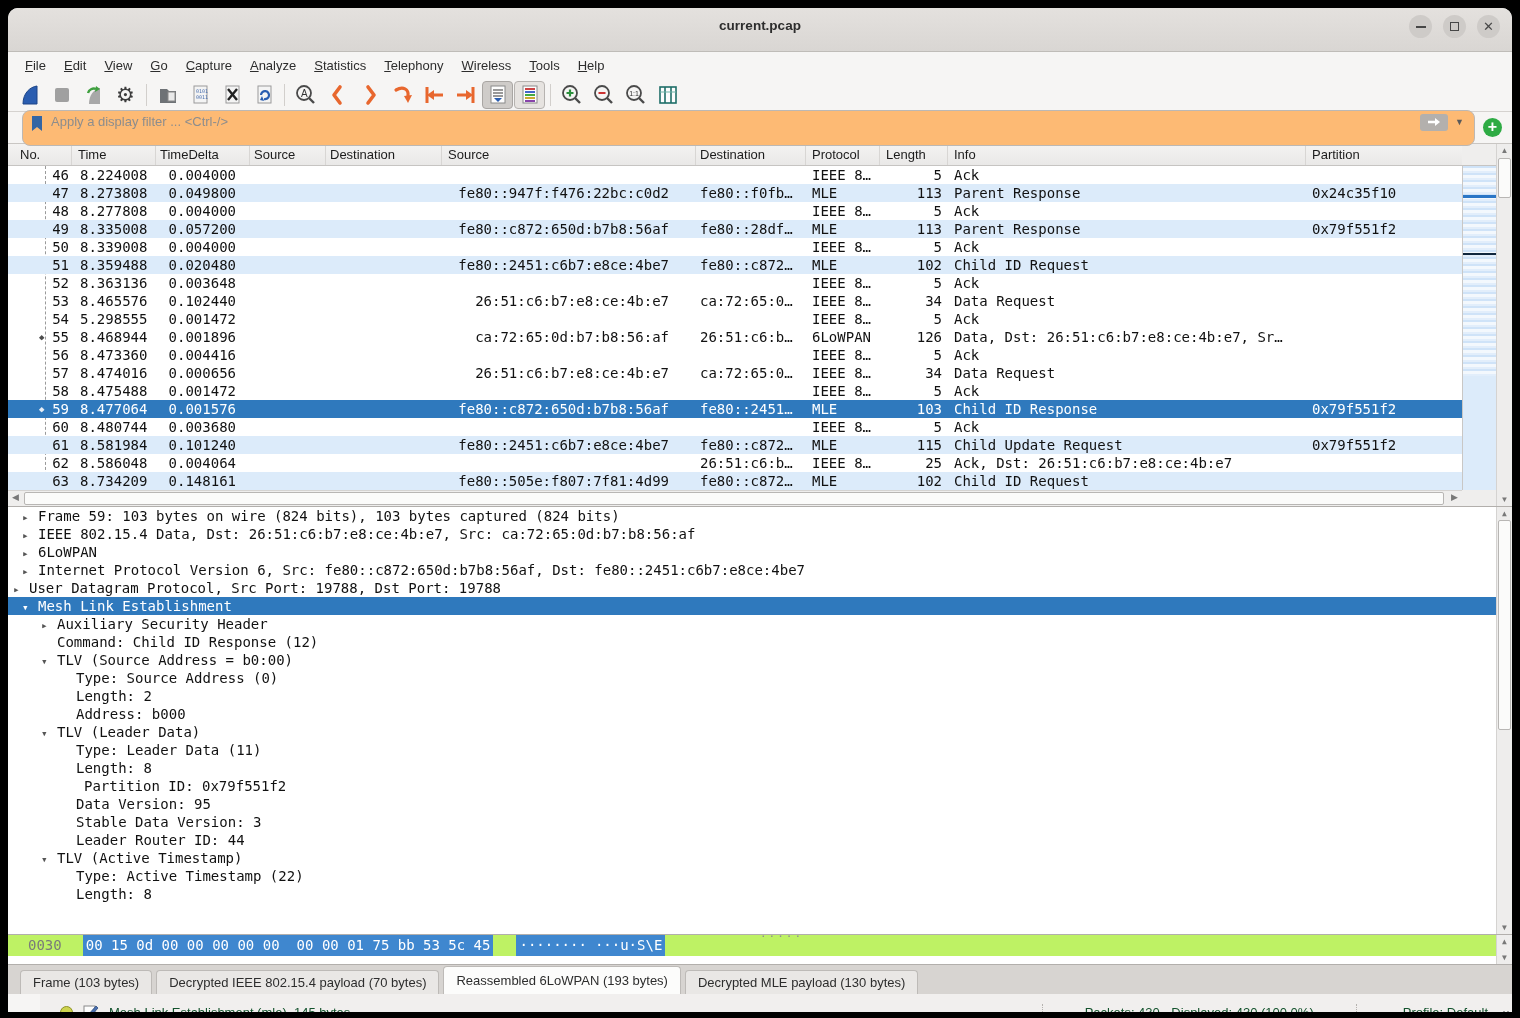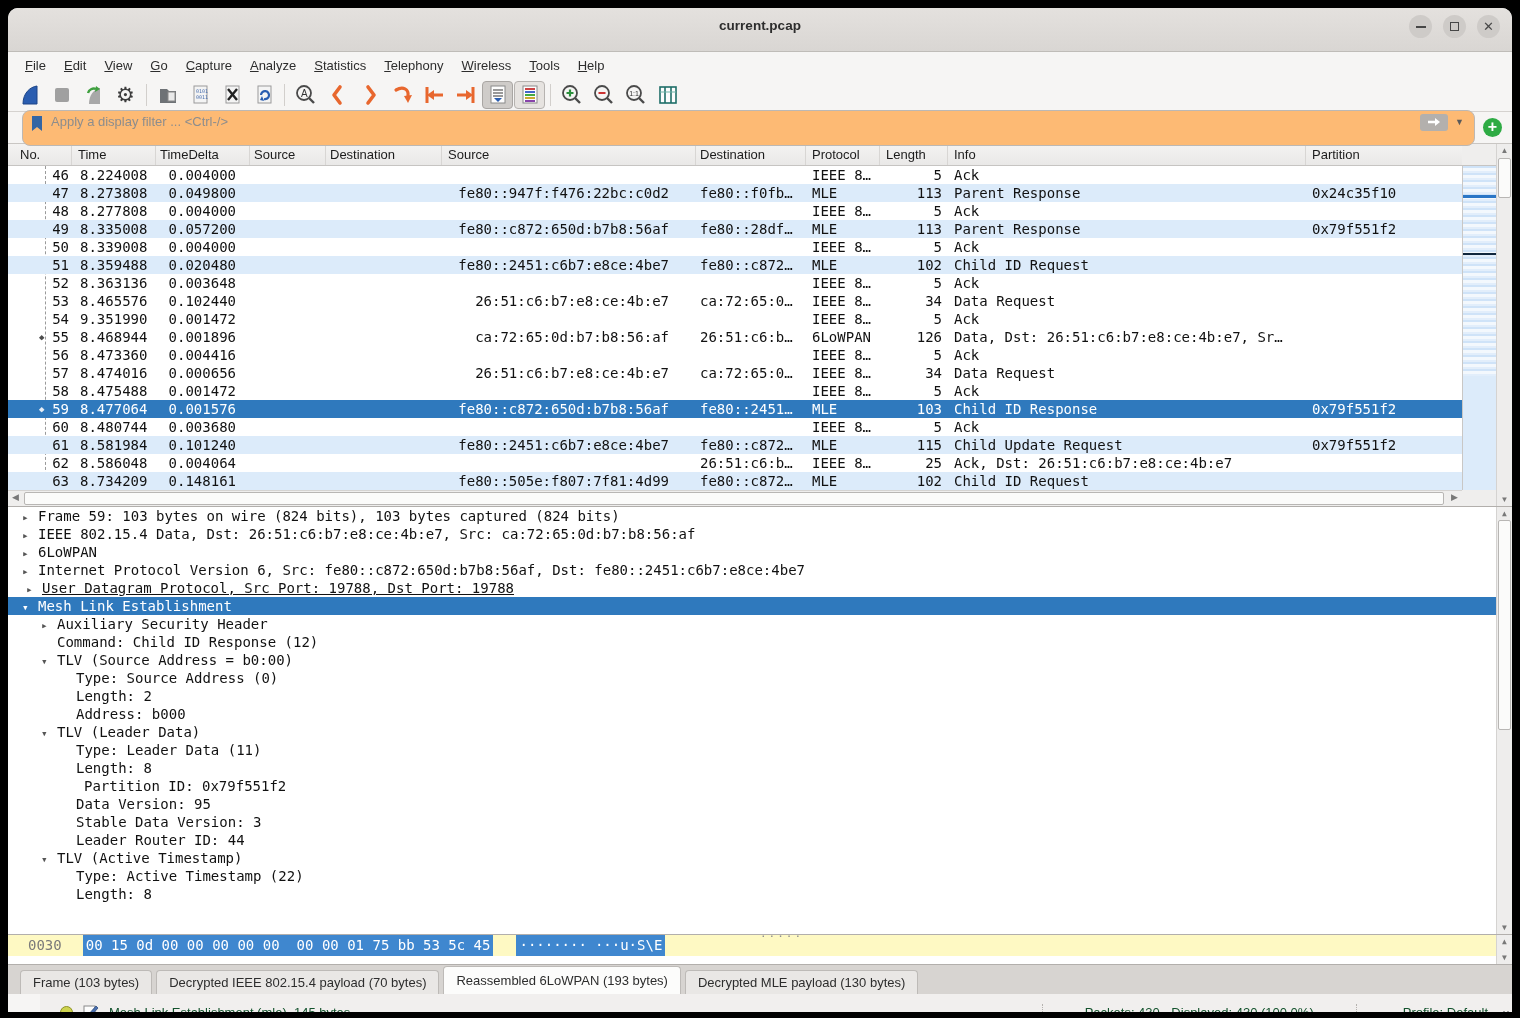--- a/index.html
+++ b/index.html
@@ -117,21 +117,21 @@
   .dscroll { position:absolute; right:0; top:0; bottom:0; width:16px; background:#eeedec;
              border-left:1px solid #d5d3d1; }
   .dthumb { position:absolute; left:1px; right:1px; top:13px; height:210px; background:#fbfbfa;
             border:1px solid #b8b6b4; border-radius:2px; }
 
   
   .hex-pane { height:30px; border-top:1px solid #b2afac; background:#fff; position:relative;
               font-family:"DejaVu Sans Mono",monospace; font-size:14px; }
   .split-dots { position:absolute; top:-5px; left:50%; color:#8f8f8f; font-size:11px;
                 letter-spacing:2px; }
-  .hexline { height:21px; line-height:21px; background:#fef9c3; margin-right:16px;
+  .hexline { height:21px; line-height:21px; background:#bef264; margin-right:16px;
              display:flex; align-items:center; padding-left:20px; white-space:pre; }
   .hexoffset { color:#7a7a7a; margin-right:21px; }
   .hexsel { background:#3f87cf; color:#fff; display:inline-flex; padding:0 3px; }
   .hexsel .g2 { margin-left:17px; }
   .asciisel { margin-left:23px; }
   .asciisel .g2 { margin-left:8px; }
   .hxscroll { position:absolute; right:0; top:0; bottom:0; width:16px; background:#eeedec;
               border-left:1px solid #d5d3d1; }
 
   
@@ -466,21 +466,21 @@
     <span class="c src">26:51:c6:b7:e8:ce:4b:e7</span>
     <span class="c dst">ca:72:65:0…</span>
     <span class="c proto">IEEE 8…</span>
     <span class="c len">34</span>
     <span class="c info">Data Request</span>
     <span class="c part"></span>
   </div>
 
   <div class="prow">
     <span class="c no">54</span>
-    <span class="c time">9.351990</span>
+    <span class="c time">5.298555</span>
     <span class="c delta">0.001472</span>
     <span class="c s1"></span>
     <span class="c d1"></span>
     <span class="c src"></span>
     <span class="c dst"></span>
     <span class="c proto">IEEE 8…</span>
     <span class="c len">5</span>
     <span class="c info">Ack</span>
     <span class="c part"></span>
   </div>
@@ -640,21 +640,21 @@
   </div>
 
   <div class="tline" style="padding-left: 30px;">
     <span class="arrow">▸</span><span class="ttext">6LoWPAN</span>
   </div>
 
   <div class="tline" style="padding-left: 30px;">
     <span class="arrow">▸</span><span class="ttext">Internet Protocol Version 6, Src: fe80::c872:650d:b7b8:56af, Dst: fe80::2451:c6b7:e8ce:4be7</span>
   </div>
 
-  <div class="tline" style="padding-left: 34px; text-decoration: underline;">
+  <div class="tline" style="padding-left: 21px;">
     <span class="arrow">▸</span><span class="ttext">User Datagram Protocol, Src Port: 19788, Dst Port: 19788</span>
   </div>
 
   <div class="tline selected" style="padding-left: 30px;">
     <span class="arrow">▾</span><span class="ttext">Mesh Link Establishment</span>
   </div>
 
 
   <div class="tline" style="padding-left: 49px;">
     <span class="arrow">▸</span><span class="ttext">Auxiliary Security Header</span>

